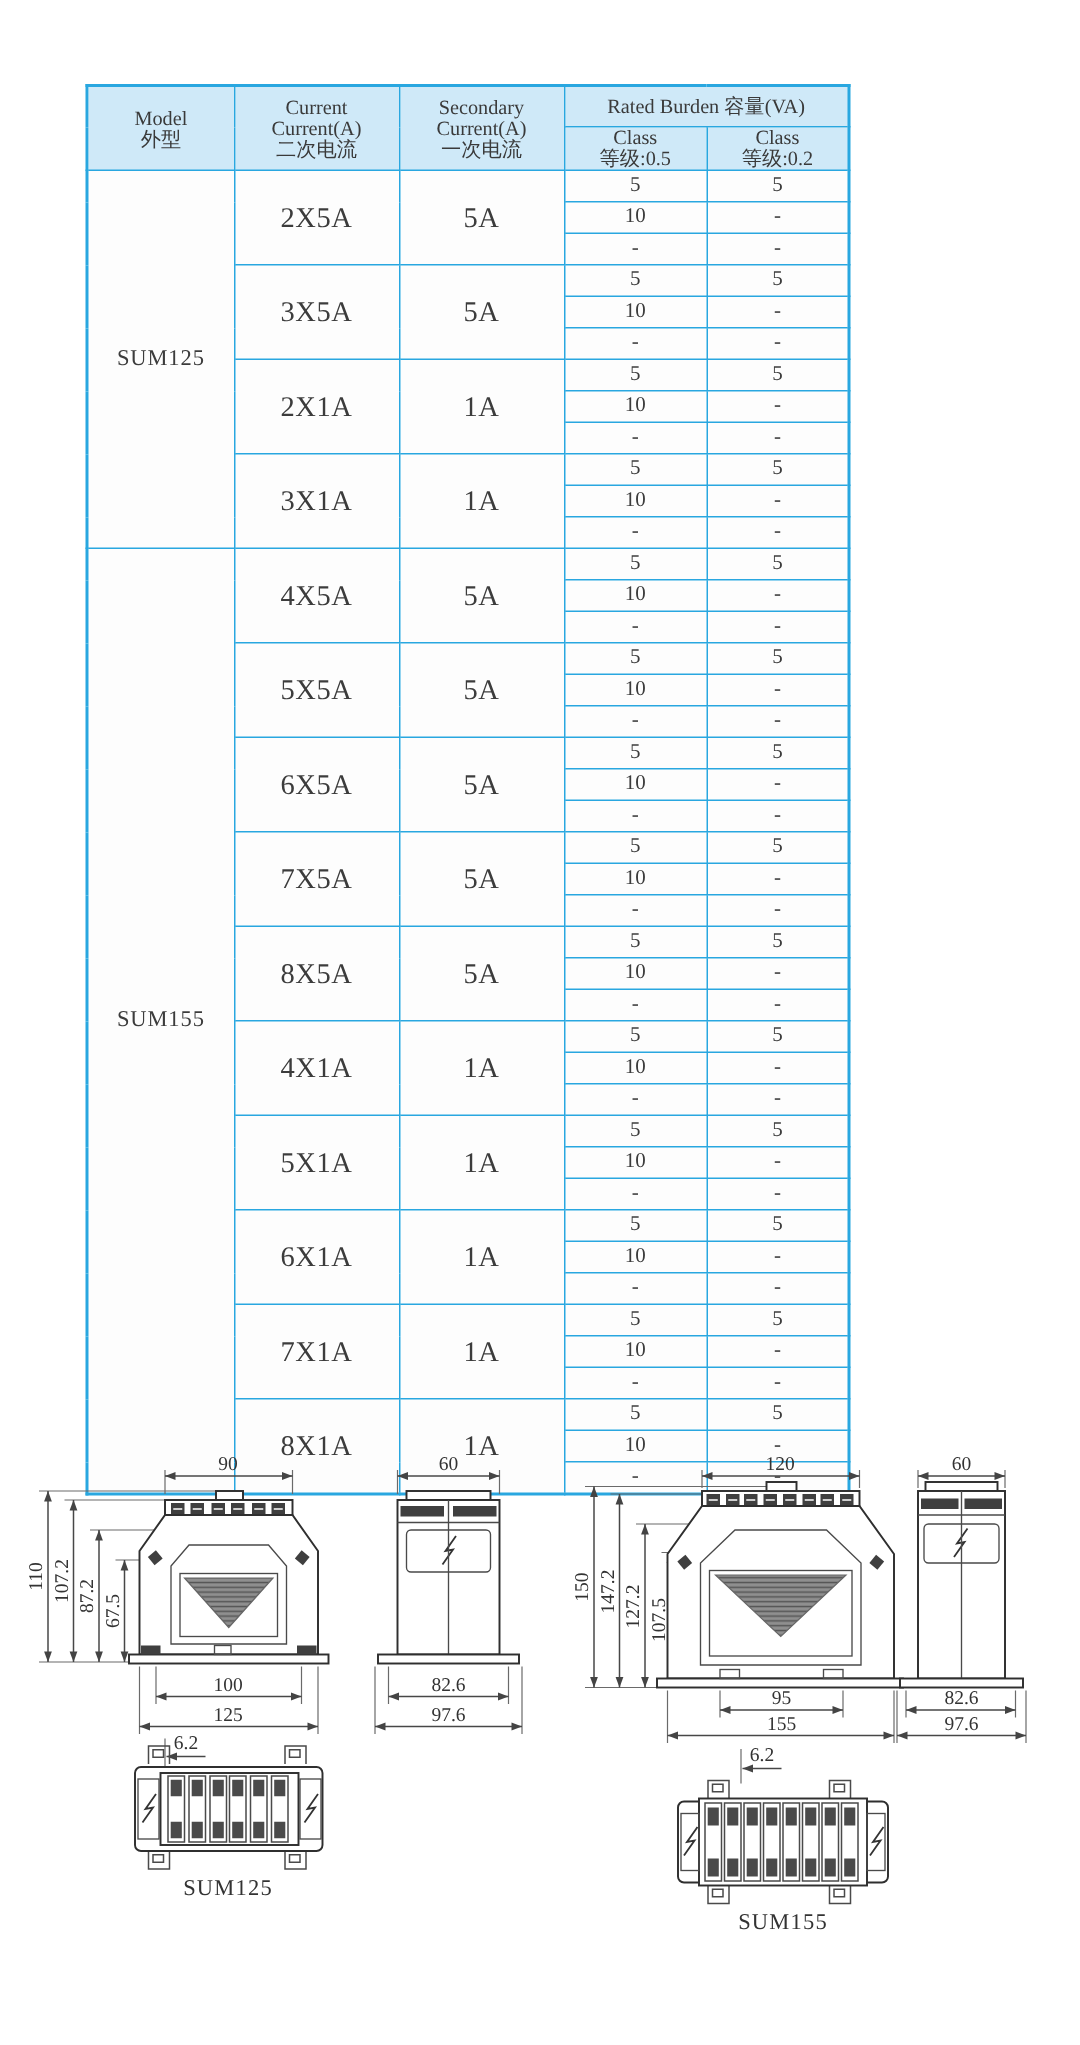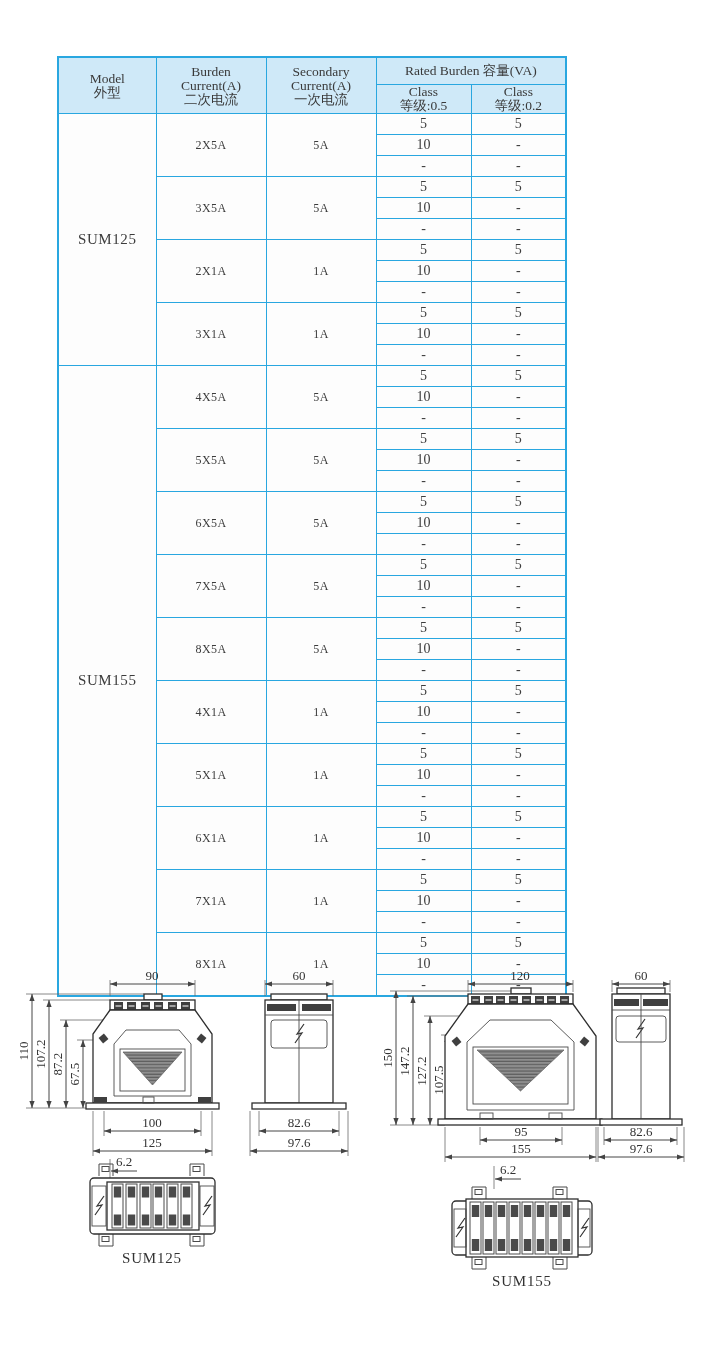--- a/index.html
+++ b/index.html
@@ -18,21 +18,21 @@
     border:1px solid #29a7e0;text-align:center;vertical-align:middle;
     padding:0;overflow:hidden;
   }
   .spec thead th{
     background:#cfe9f8;font-weight:normal;font-size:13.5px;line-height:14px;color:#3a3a3a;
   }
   .spec thead tr.h1 th{height:26px}
   .spec thead tr.h2 th{height:27px}
   .spec tbody td{height:20px;font-size:14px;background:#fdfdfd;line-height:1}
   .spec td.model{font-size:15px;letter-spacing:.6px}
-  .spec td.pri,.spec td.sec{font-size:12px;letter-spacing:.4px}
+  .spec td.pri,.spec td.sec{font-size:19px;letter-spacing:.4px}
   
   svg.drawings{position:absolute;left:0;top:958px}
   svg.drawings text{font-family:"Liberation Serif",serif;font-size:13px;fill:#333}
   svg.drawings text.mlabel{font-size:15px;letter-spacing:.8px}
   .dim{stroke:#474747;stroke-width:1}
   .ext{stroke:#6a6a6a;stroke-width:.8}
   .bdy{stroke:#2f2f2f;stroke-width:1.3;fill:#fff}
   .thin{stroke:#4a4a4a;stroke-width:.9;fill:none}
   .dk{fill:#3f3f3f}
 </style>
@@ -47,21 +47,21 @@
       <col style="width:95px">
       <col style="width:95px">
     </colgroup>
   <thead>
     <tr class="h1">
       <th rowspan="2">
           <div>Model</div>
           <div>外型</div>
         </th>
       <th rowspan="2">
-          <div>Burden</div>
+          <div>Current</div>
           <div>Current(A)</div>
           <div>二次电流</div>
         </th>
       <th rowspan="2">
           <div>Secondary</div>
           <div>Current(A)</div>
           <div>一次电流</div>
         </th>
       <th colspan="2">Rated Burden 容量(VA)</th>
     </tr>

